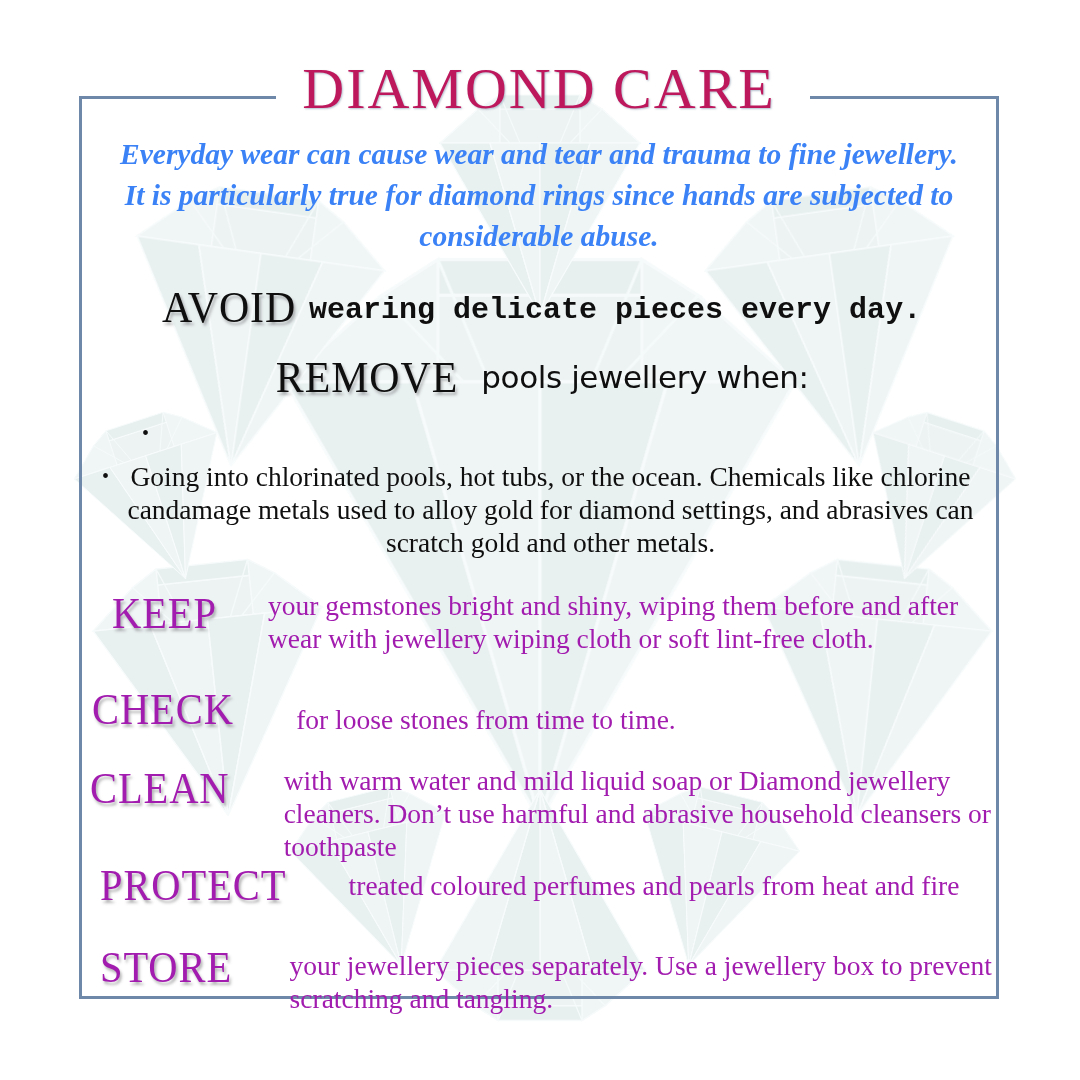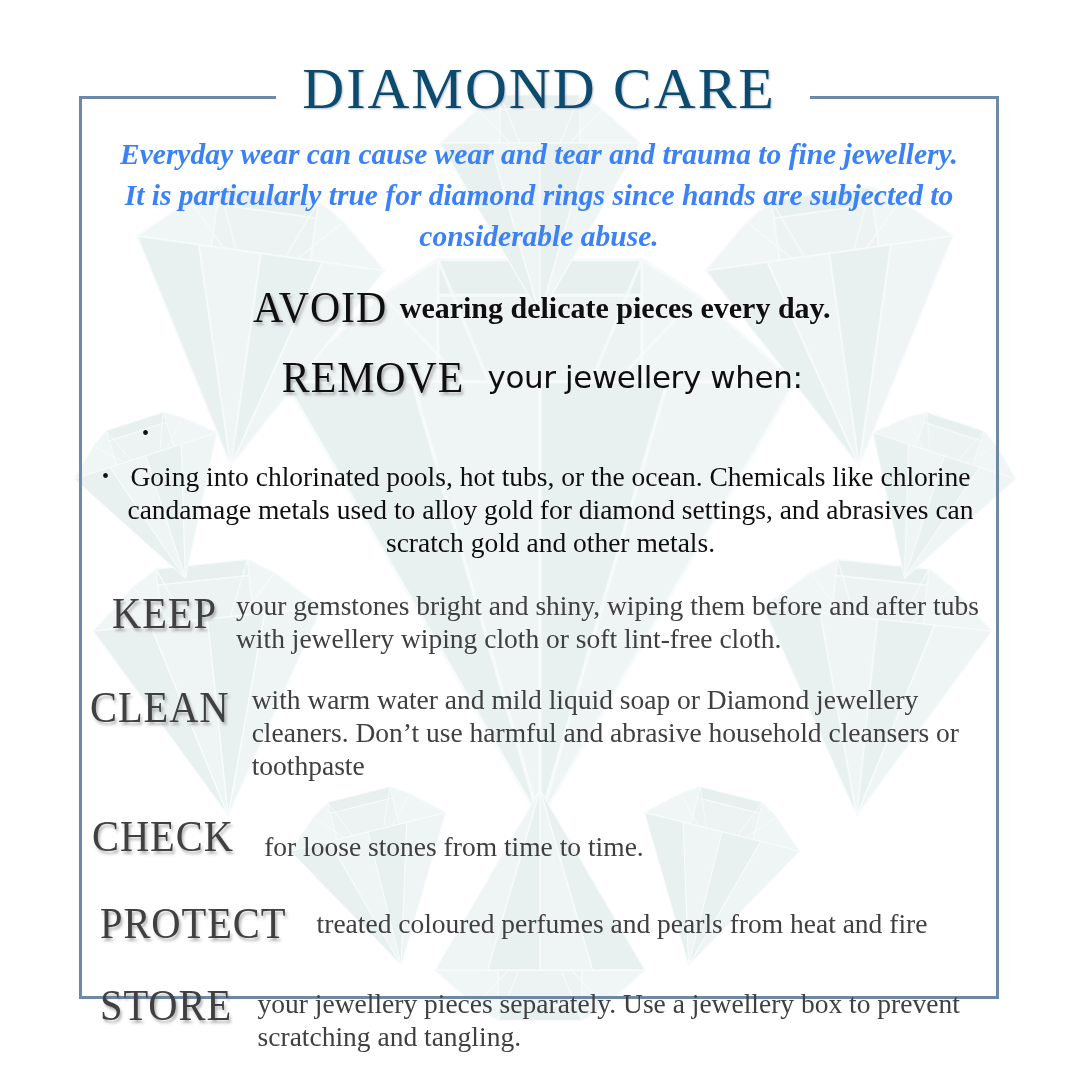--- a/index.html
+++ b/index.html
@@ -41,21 +41,21 @@
   #content {
     position: absolute;
     left: 82px;
     top: 58px;
     width: 914px;
     z-index: 2;
   }
 
   #page-title {
     text-align: center;
-    color: #0c4a6e;
+    color: #be185d;
     font-family: "Liberation Serif", "DejaVu Serif", serif;
     font-size: 58px;
     line-height: 62px;
     letter-spacing: 2px;
     font-weight: 400;
     margin: 0 0 8px 0;
     text-shadow: 1px 1px 2px rgba(120,140,165,0.55);
   }
 
   #intro {
@@ -83,20 +83,21 @@
   }
 
   
   #row-avoid { margin-top: 24px; }
   #row-avoid .kw { font-size: 45px; }
   #row-avoid .tail {
     font-size: 30px;
     font-weight: bold;
     vertical-align: 4px;
     padding-left: 8px;
+    font-family: Liberation Mono, monospace;
   }
 
   
   #row-remove { margin-top: 18px; }
   #row-remove .kw { font-size: 45px; }
   #row-remove .tail {
     font-family: "DejaVu Sans", "Liberation Sans", sans-serif;
     font-size: 31px;
     font-weight: 400;
     letter-spacing: -0.4px;
@@ -125,21 +126,22 @@
     flex: 1 1 auto;
     text-align: center;
   }
   #bullet-0 { padding: 0 30px 0 60px; }
   #bullet-1 { padding: 10px 10px 0 20px; }
 
   
   .kp-row {
     display: flex;
     align-items: flex-start;
-    color: #404040;
+    color: #a21caf;
+    gap: 32px;
   }
   .kp-key {
     flex: 0 0 auto;
     font-family: "Liberation Serif", "DejaVu Serif", serif;
     font-size: 44px;
     line-height: 46px;
     letter-spacing: 1px;
     text-shadow: 2px 3px 3px rgba(90,90,95,0.45);
     transform: scaleX(0.92);
     transform-origin: left center;
@@ -151,21 +153,21 @@
     line-height: 33px;
     padding-left: 10px;
   }
 
   #row-keep    { margin-top: 30px; padding-left: 30px; }
   #row-keep .kp-key { padding-top: 2px; }
   #row-clean   { margin-top: 28px; padding-left: 8px; }
   #row-clean .kp-key { padding-top: 2px; }
   #row-check   { margin-top: 32px; padding-left: 10px; }
   #row-check .kp-body { padding-top: 16px; padding-left: 18px; }
-  #row-protect { margin-top: 38px; padding-left: 18px; }
+  #row-protect { padding-left: 18px; }
   #row-protect .kp-body { padding-top: 6px; padding-left: 14px; }
   #row-store   { margin-top: 36px; padding-left: 18px; }
   #row-store .kp-body { padding-top: 4px; padding-left: 14px; }
 </style>
 </head>
 <body>
 
 <div id="page">
 
   <svg id="watermark" viewBox="0 0 1080 1080" xmlns="http://www.w3.org/2000/svg">
@@ -238,48 +240,48 @@
 
     <h1 id="page-title">DIAMOND CARE</h1>
 
     <p id="intro">Everyday wear can cause wear and tear and trauma to fine jewellery. It is particularly true for diamond rings since hands are subjected to considerable abuse.</p>
 
     <div class="kw-line" id="row-avoid">
       <span class="kw">AVOID</span><span class="tail">wearing delicate pieces every day.</span>
     </div>
 
     <div class="kw-line" id="row-remove">
-      <span class="kw">REMOVE</span><span class="tail">your jewellery when:</span>
+      <span class="kw">REMOVE</span><span class="tail">pools jewellery when:</span>
     </div>
 
     <div id="bullets">
       <div class="bullet-item" id="bullet-0">
         <span class="bullet-dot">•</span>
       </div>
       <div class="bullet-item" id="bullet-1">
         <span class="bullet-dot">•</span>
         <span class="bullet-text">Going into chlorinated pools, hot tubs, or the ocean. Chemicals like chlorine candamage metals used to alloy gold for diamond settings, and abrasives can scratch gold and other metals.</span>
       </div>
     </div>
 
     <div class="kp-row" id="row-keep">
       <span class="kp-key">KEEP</span>
-      <span class="kp-body">your gemstones bright and shiny, wiping them before and after tubs with jewellery wiping cloth or soft lint-free cloth.</span>
+      <span class="kp-body">your gemstones bright and shiny, wiping them before and after wear with jewellery wiping cloth or soft lint-free cloth.</span>
+    </div>
+
+    <div class="kp-row" id="row-check">
+      <span class="kp-key">CHECK</span>
+      <span class="kp-body">for loose stones from time to time.</span>
     </div>
 
     <div class="kp-row" id="row-clean">
       <span class="kp-key">CLEAN</span>
       <span class="kp-body">with warm water and mild liquid soap or Diamond jewellery cleaners. Don’t use harmful and abrasive household cleansers or toothpaste</span>
     </div>
 
-    <div class="kp-row" id="row-check">
-      <span class="kp-key">CHECK</span>
-      <span class="kp-body">for loose stones from time to time.</span>
-    </div>
-
     <div class="kp-row" id="row-protect">
       <span class="kp-key">PROTECT</span>
       <span class="kp-body">treated coloured perfumes and pearls from heat and fire</span>
     </div>
 
     <div class="kp-row" id="row-store">
       <span class="kp-key">STORE</span>
       <span class="kp-body">your jewellery pieces separately. Use a jewellery box to prevent scratching and tangling.</span>
     </div>
 

